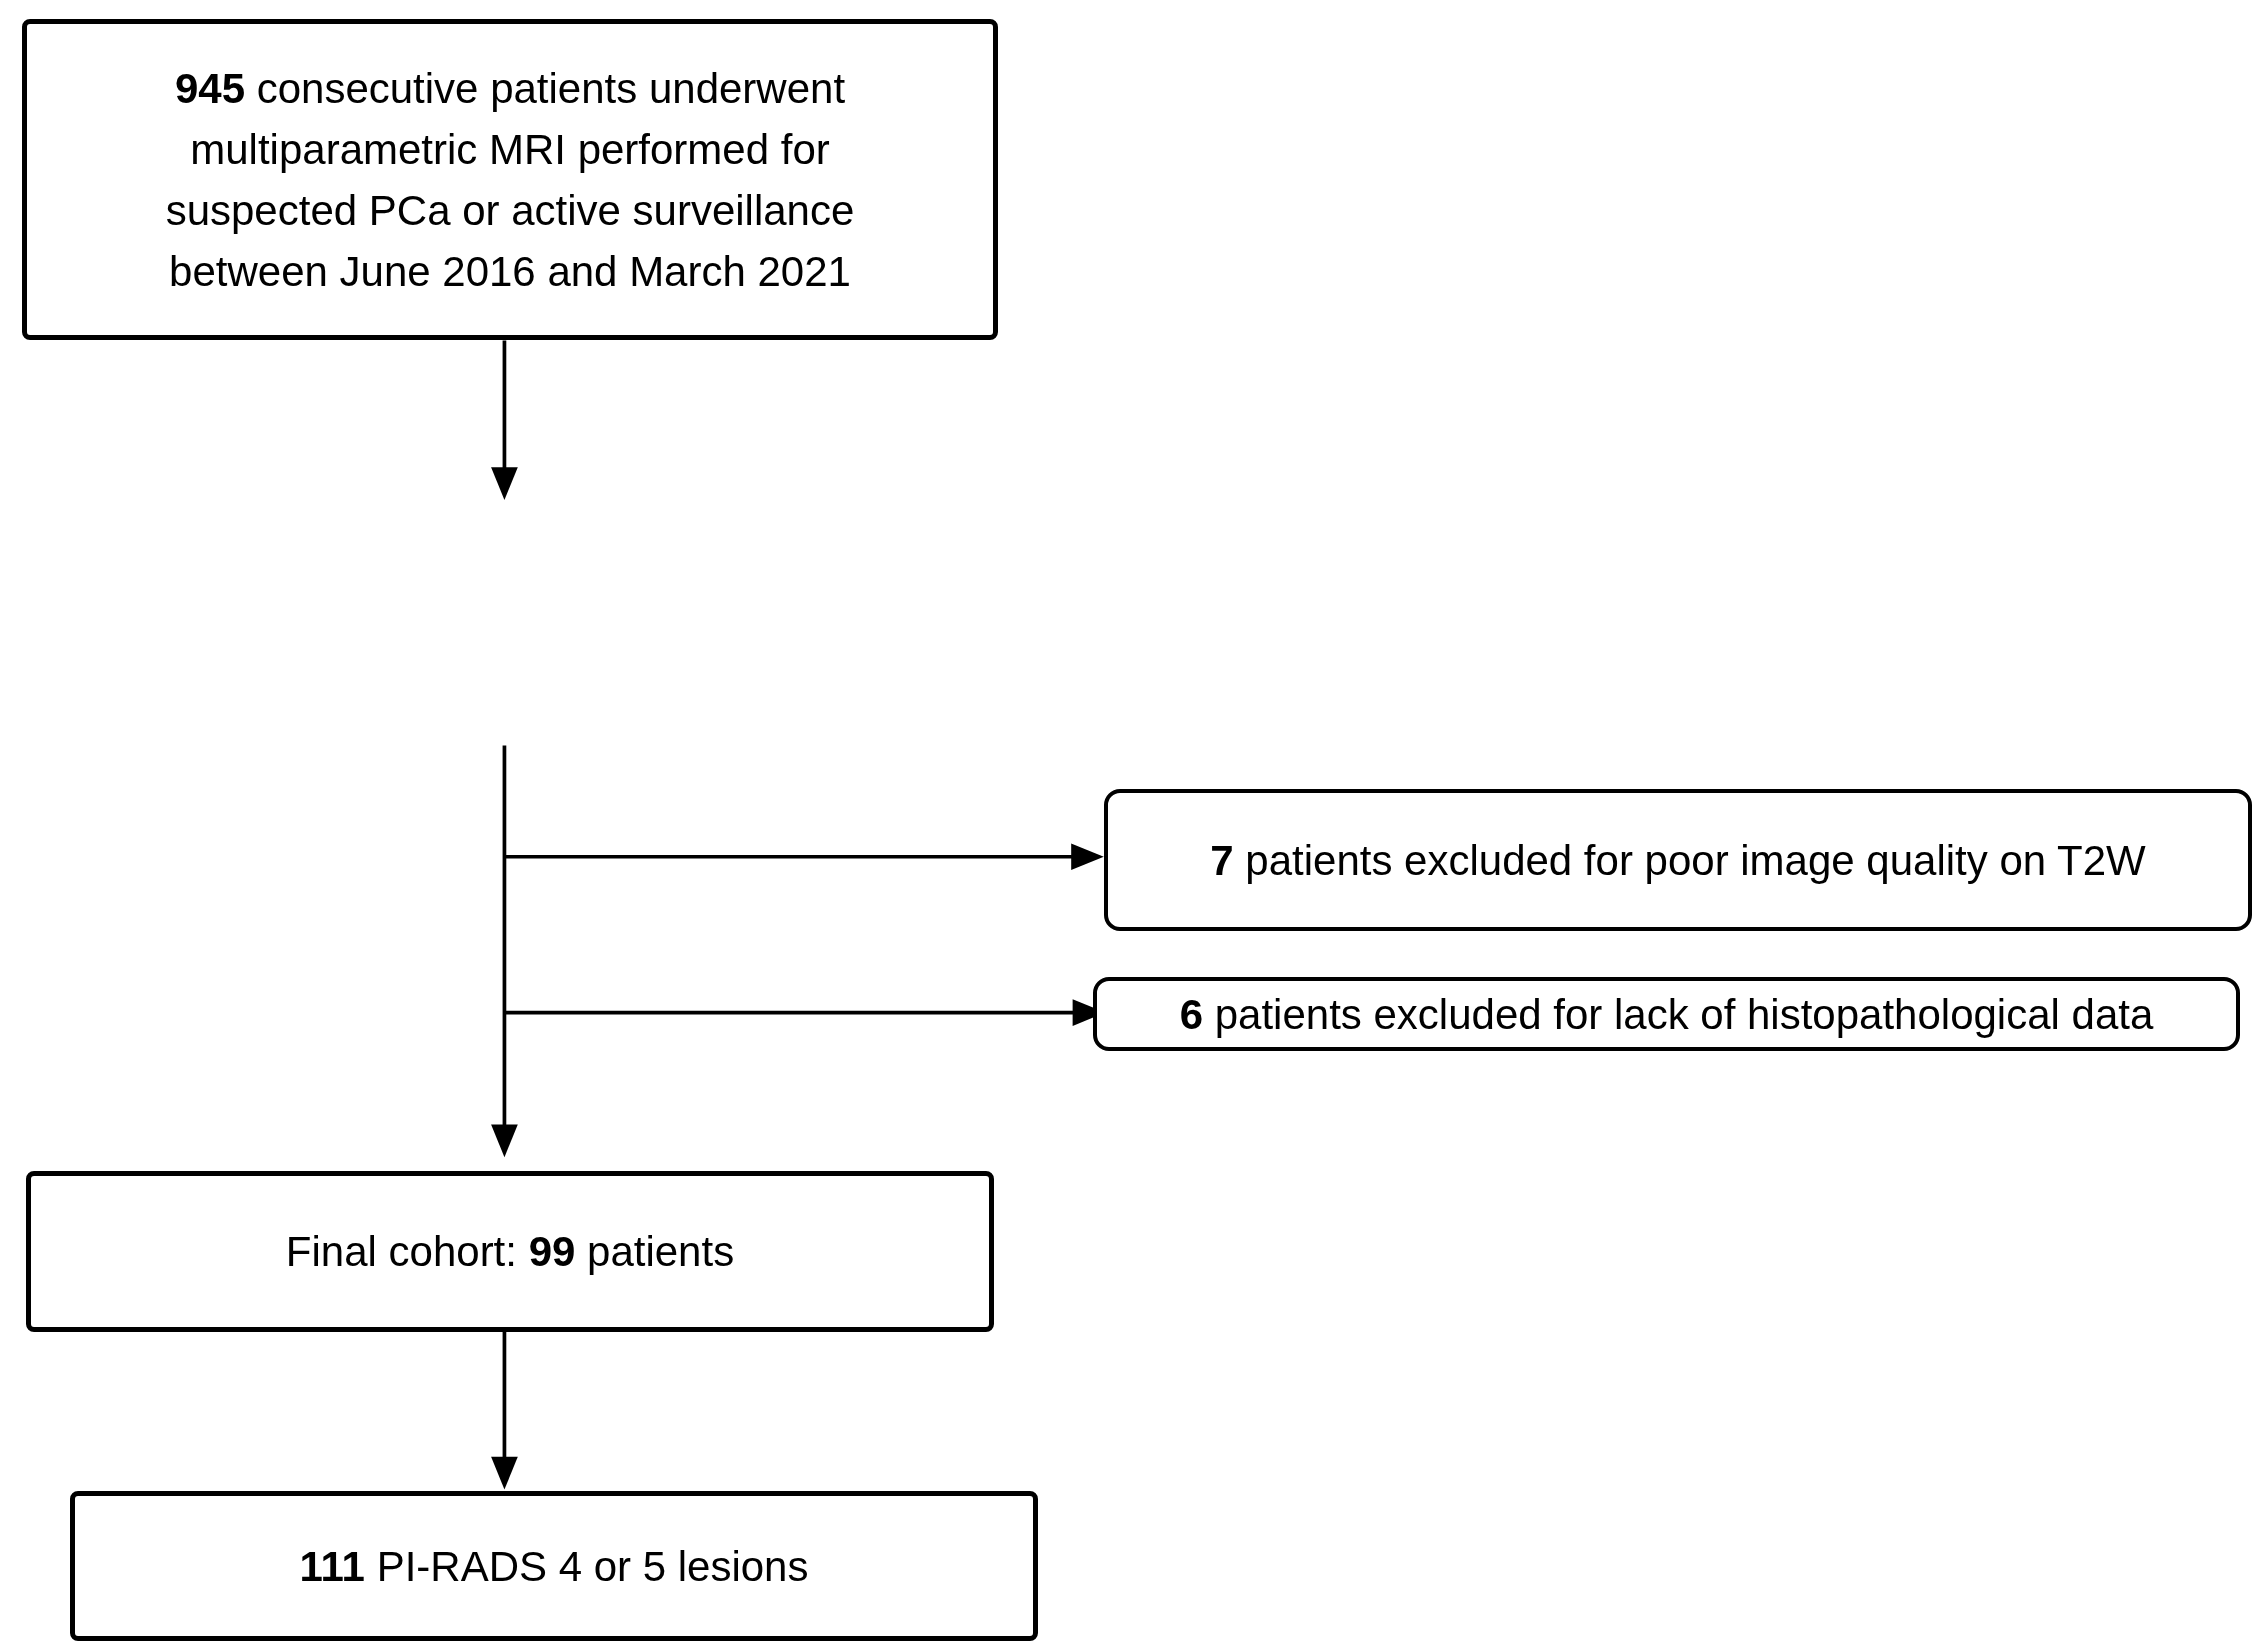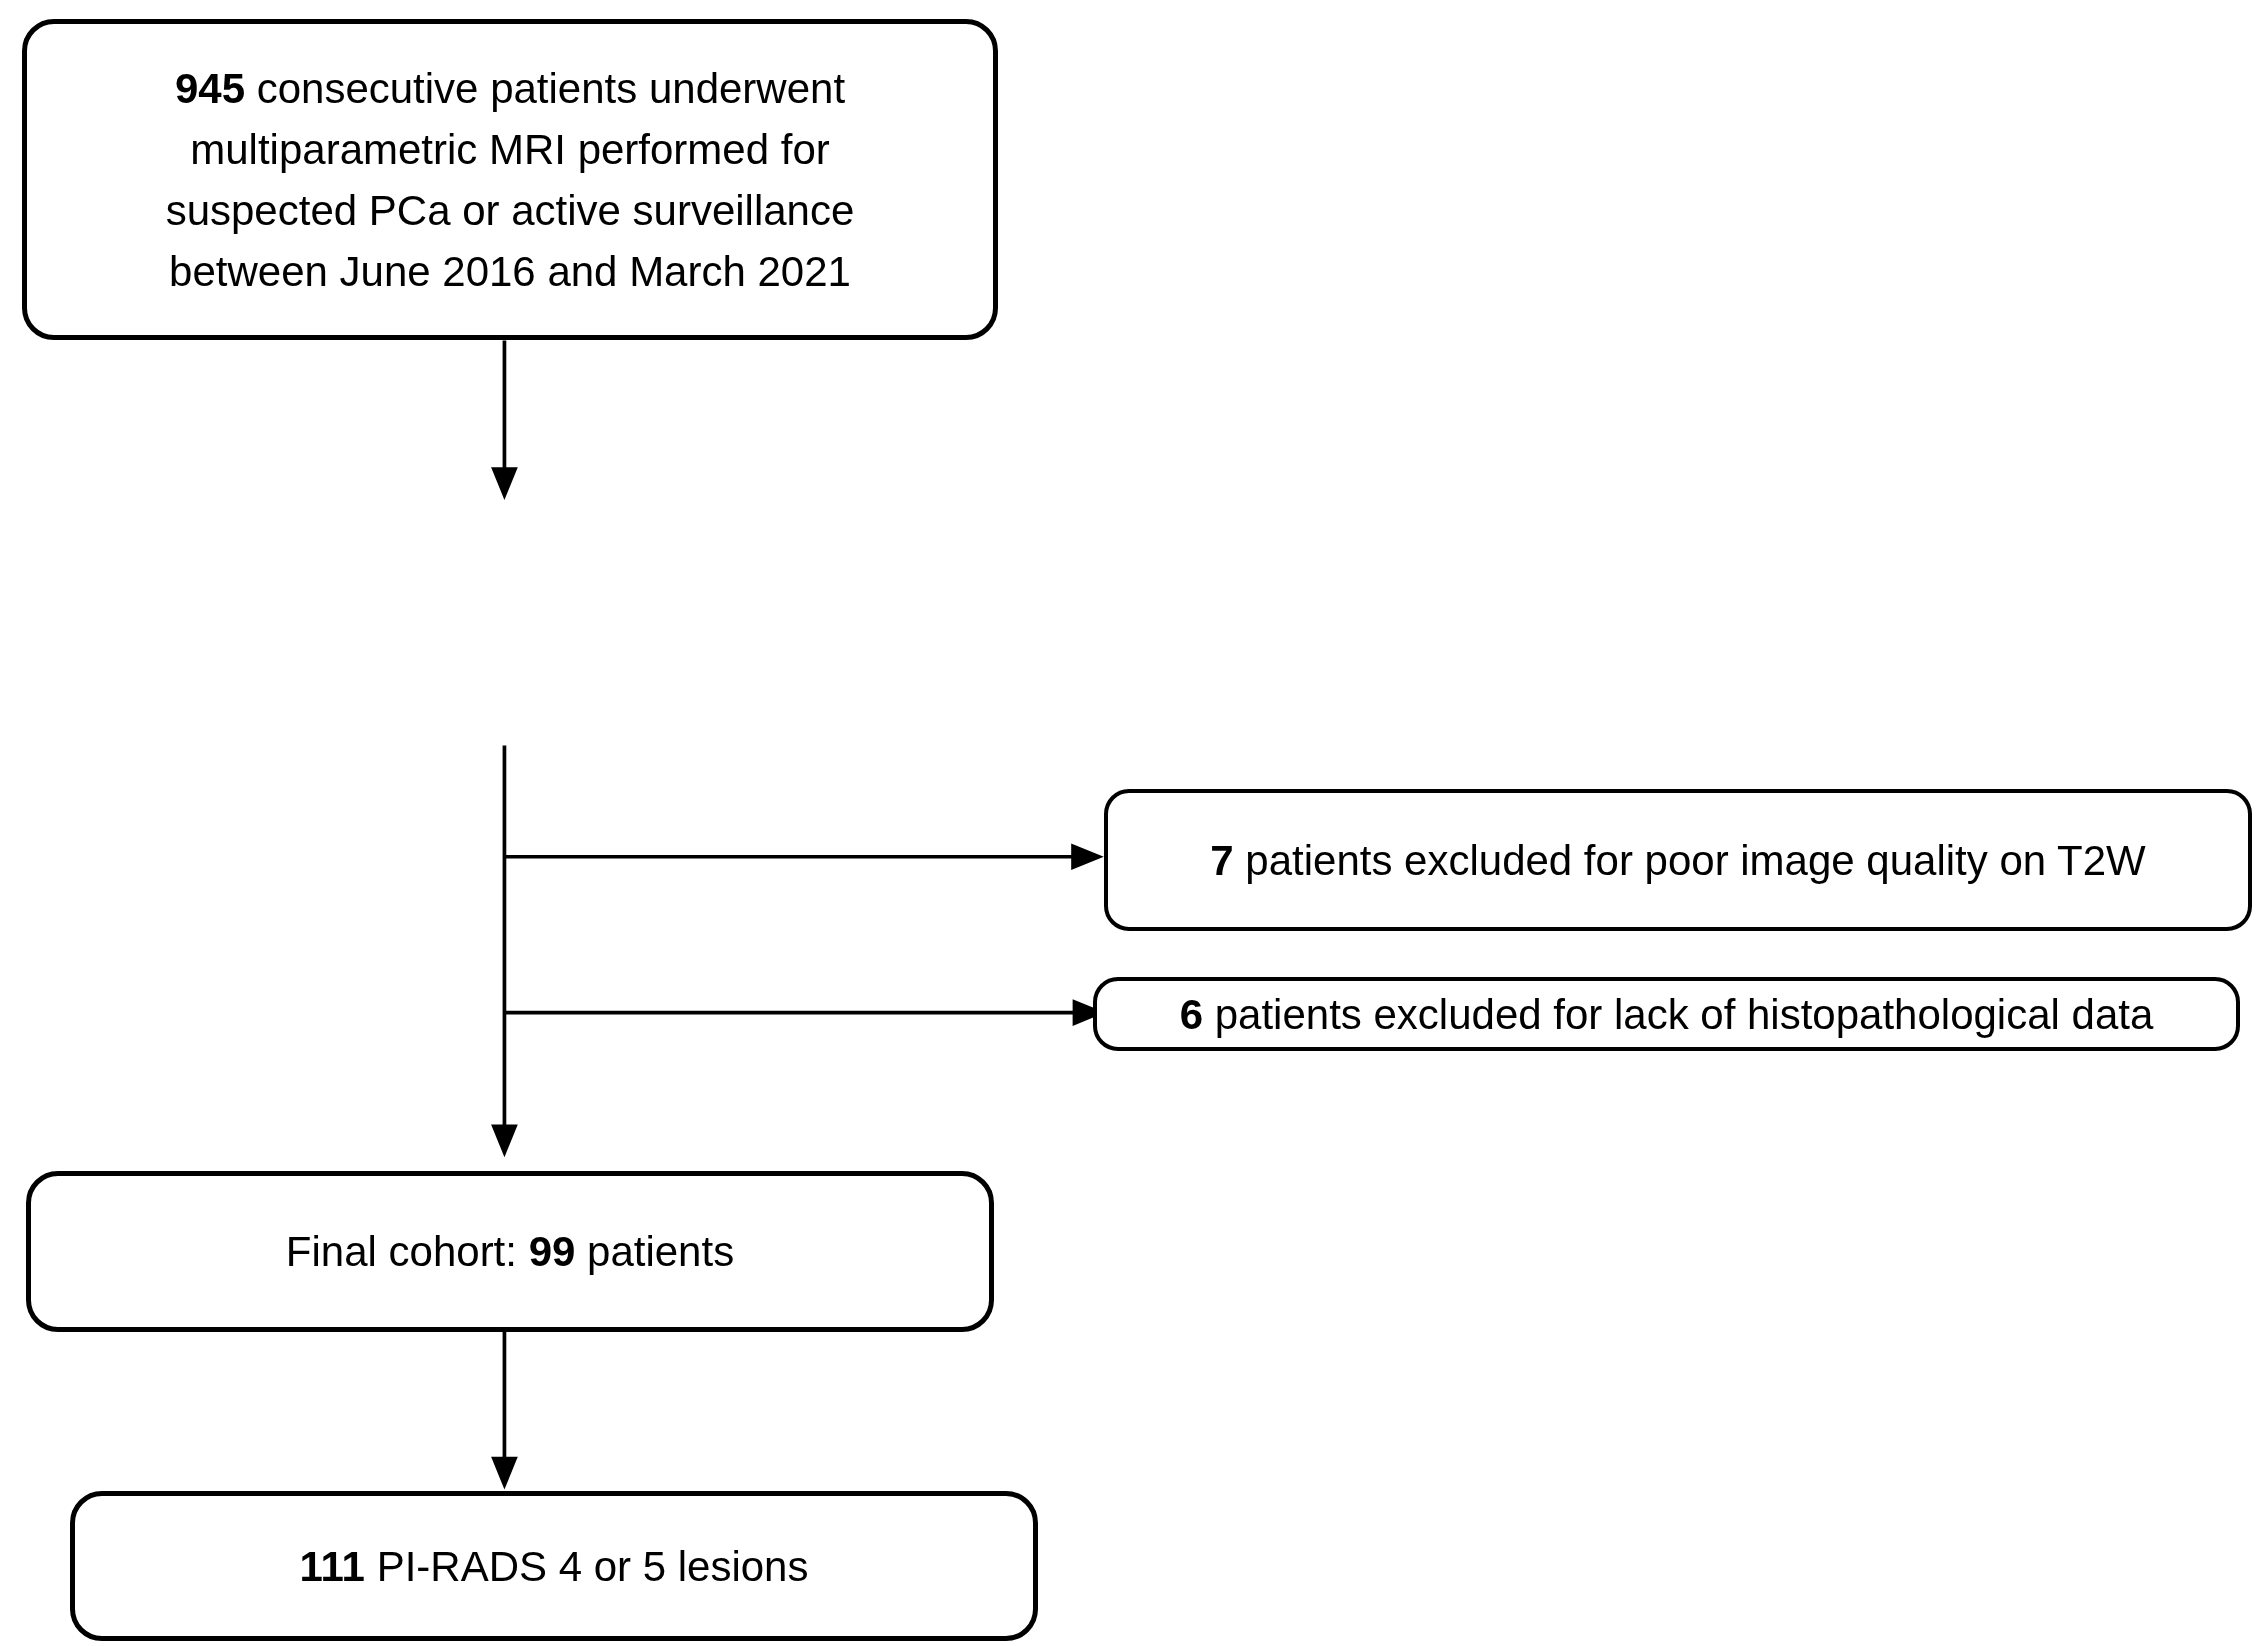--- a/index.html
+++ b/index.html
@@ -13,35 +13,35 @@
     height: 1646px;
     background: #ffffff;
     font-family: "Liberation Sans", "DejaVu Sans", sans-serif;
     color: #000000;
   }
   .flowbox {
     position: absolute;
     box-sizing: border-box;
     background: #ffffff;
     border: 5.2px solid #000000;
-    border-radius: 32px;
+    border-radius: 8px;
     display: flex;
     flex-direction: column;
     justify-content: center;
     align-items: center;
     text-align: center;
     font-size: 42px;
     line-height: 61px;
     color: #000000;
   }
   .flowbox .line { white-space: pre; }
   .b { font-weight: 700; }
   .sidebox {
     border-width: 4.5px;
-    border-radius: 25px;
+    border-radius: 16px;
     gap: 13px;
   }
   #box-initial  { left: 22px;   top: 19px;   width: 976px; height: 321px; }
   #box-pirads   { left: 43px;   top: 500px;  width: 964px; height: 246px; }
   #box-excl-quality { left: 1104px; top: 789px; width: 1148px; height: 142px; }
   #box-excl-histo   { left: 1093px; top: 977px; width: 1147px; height: 74px; }
   #box-final    { left: 26px;   top: 1163px; width: 968px; height: 161px; margin-top: 8px; }
   #box-lesions  { left: 26px;   top: 1491px; width: 968px; height: 150px; margin-left: 44px; }
   #connector-layer {
     position: absolute;

